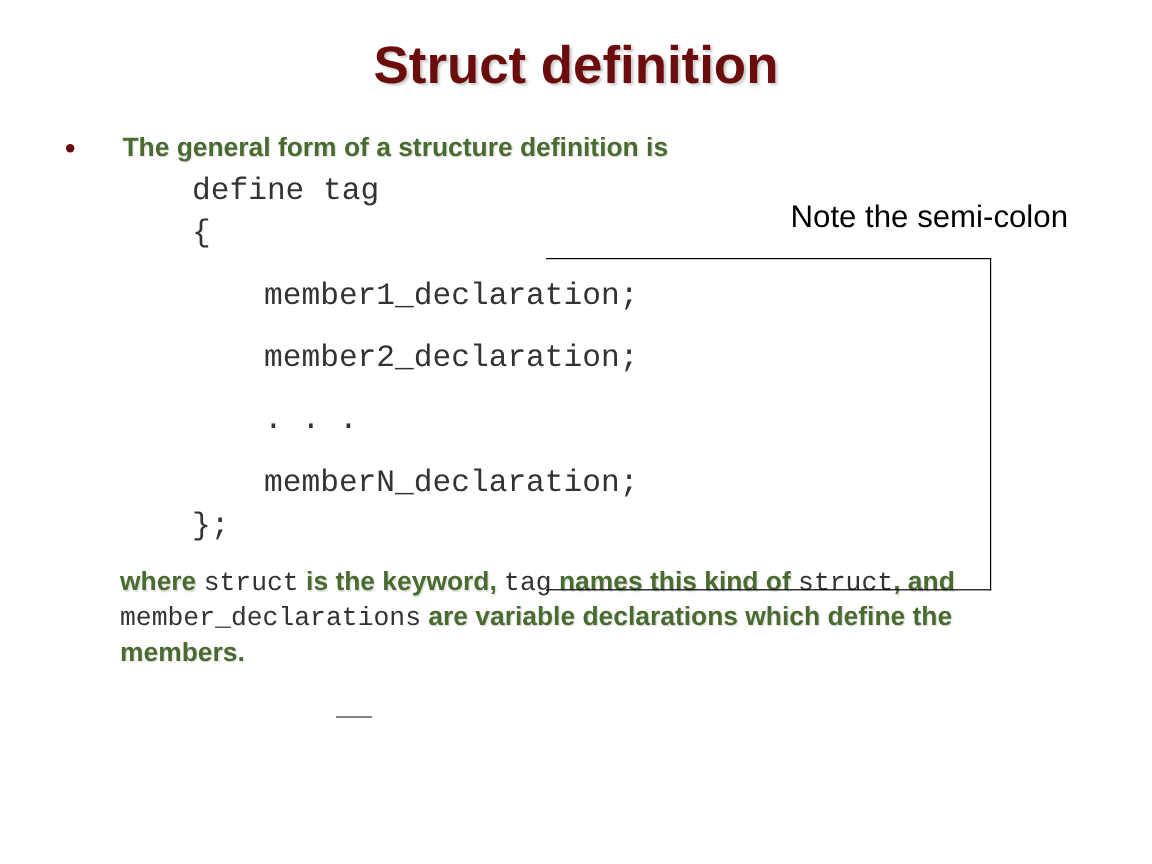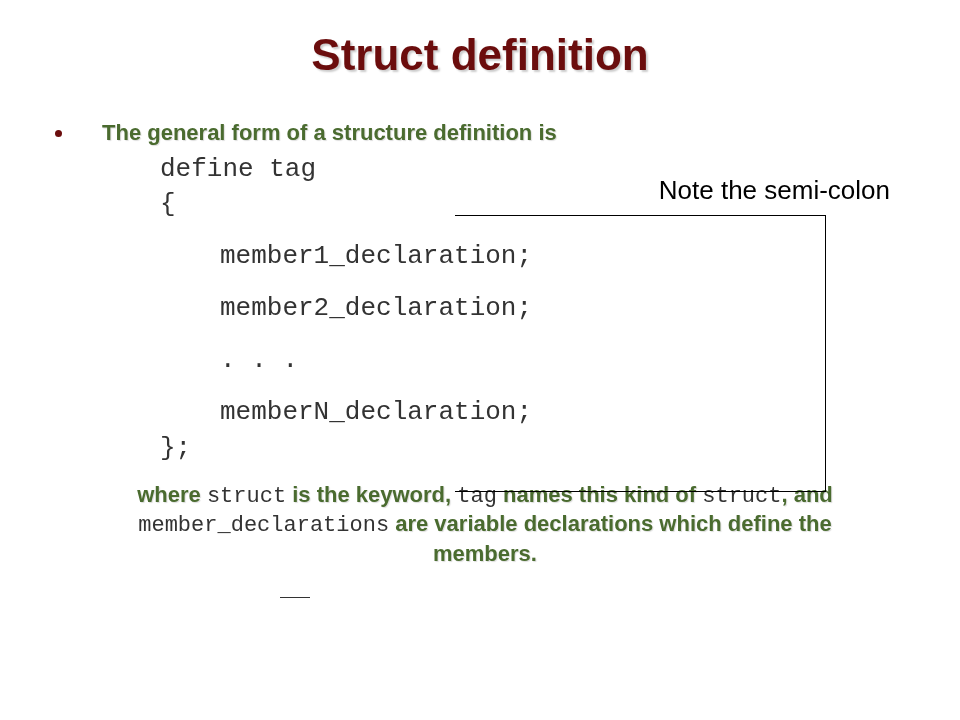--- a/index.html
+++ b/index.html
@@ -16,21 +16,21 @@
     padding: 20px 50px;
     box-sizing: border-box;
     position: relative;
   }
   .title {
     text-align: center;
     font-size: 44px;
     font-weight: bold;
     color: #6b0d0d;
     margin-top: 10px;
-    margin-bottom: 40px;
+    margin-bottom: 30px;
     text-shadow: 2px 2px 2px #cccccc;
   }
   .bullet-row {
     display: flex;
     align-items: flex-start;
     margin-left: 5px;
     gap: 28px;
   }
   .bullet-dot {
     width: 7px;
@@ -55,21 +55,21 @@
     color: #333333;
     line-height: 1.35;
   }
   .code-indent {
     padding-left: 60px;
     margin-top: 17px;
   }
   .note {
     position: absolute;
     right: 70px;
-    top: 175px;
+    top: 165px;
     font-size: 26px;
     color: #000000;
     font-family: Arial, Helvetica, sans-serif;
   }
   .callout-box {
     position: absolute;
     border-top: 1px solid #000;
     border-right: 1px solid #000;
     border-bottom: 1px solid #000;
     left: 455px;
@@ -77,21 +77,20 @@
     width: 370px;
     height: 275px;
   }
   .desc {
     margin: 15px 40px 0 50px;
     font-size: 22px;
     line-height: 1.25;
     color: #4a6b2f;
     font-weight: bold;
     text-shadow: 1px 1px 1px #dddddd;
-    text-align: center;
   }
   .mono {
     font-family: "Courier New", monospace;
     font-weight: normal;
     color: #333333;
     text-shadow: none;
   }
   .small-line {
     position: absolute;
     left: 280px;

